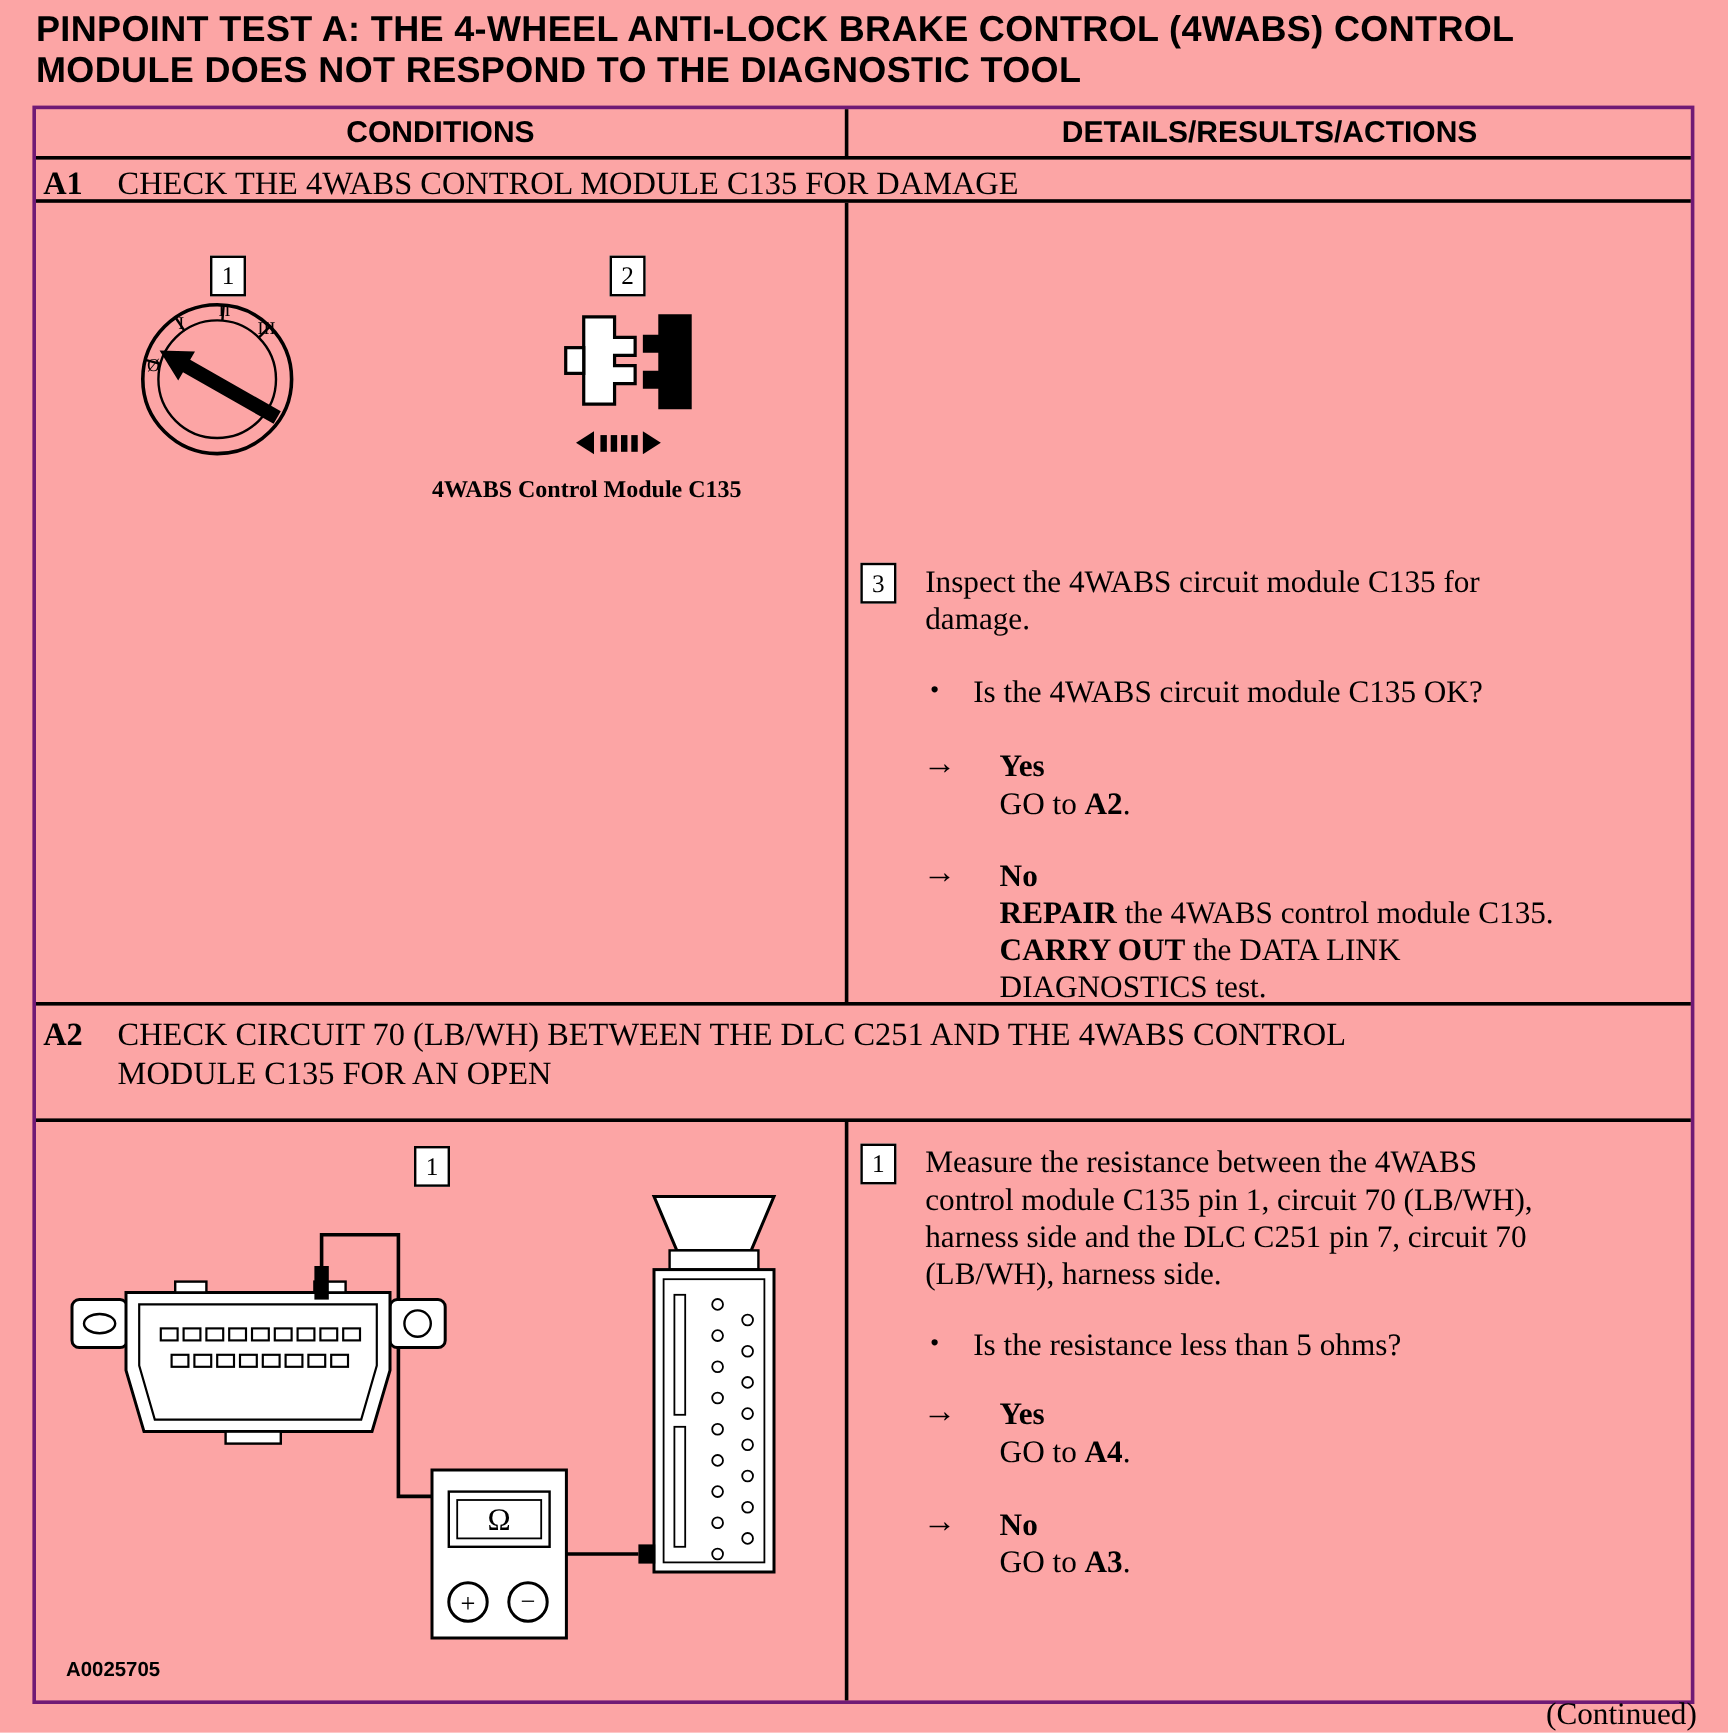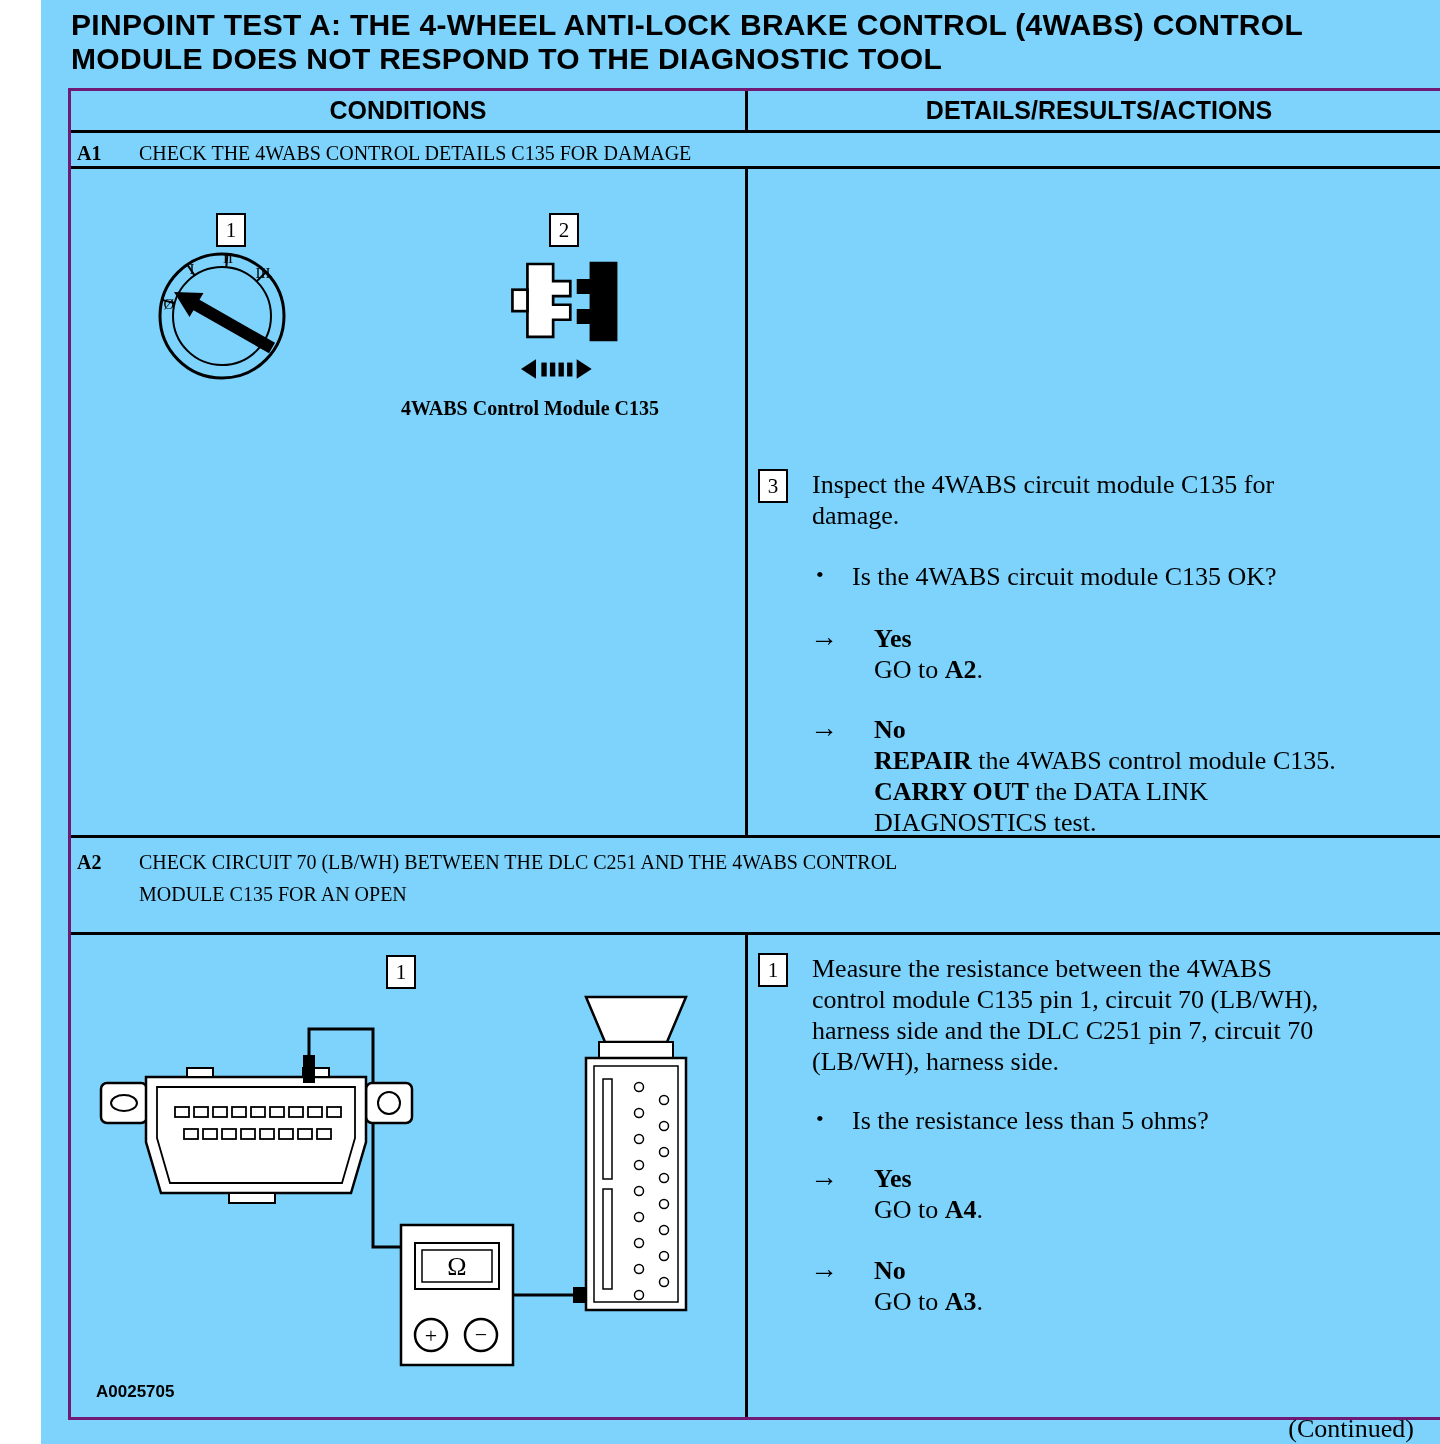--- a/index.html
+++ b/index.html
@@ -1,35 +1,35 @@
 <!DOCTYPE html>
 <html><head>
 <meta charset="utf-8">
 <style>
   html,body { margin:0; padding:0; background:#fff; }
   body { width:1440px; height:1444px; position:relative; color:#000;
          font-family:"Liberation Serif", serif; }
-  .page { position:absolute; inset:0; background:#7dd3fc; overflow:hidden;margin-left:41px; }
+  .page { position:absolute; inset:0; background:#fca5a5; overflow:hidden; }
 
   .doc-title { position:absolute; left:30px; top:8px;
     font-family:"Liberation Sans", sans-serif; font-weight:bold;
     font-size:30px; line-height:34px; letter-spacing:0.3px; }
 
   .pp-table { position:absolute; left:27px; top:88px; width:1385px; height:1332px;
     border:3px solid #701a75; box-sizing:border-box; }
 
   .thead { position:absolute; left:0; top:0; right:0; height:42px;
     border-bottom:3px solid #000; box-sizing:border-box; display:flex; }
   .th { display:flex; align-items:center; justify-content:center;
     font-family:"Liberation Sans", sans-serif; font-weight:bold; font-size:25px; }
   .th-left  { width:677px; border-right:3px solid #000; box-sizing:border-box; }
   .th-right { flex:1; }
 
   .step-header { position:absolute; left:0; right:0; box-sizing:border-box;
-    border-bottom:3px solid #000; display:flex; font-size:20px; line-height:32px;
+    border-bottom:3px solid #000; display:flex; font-size:27px; line-height:32px;
     padding:4px 6px 0 6px; }
   .step-id { font-weight:bold; width:62px; flex:0 0 62px; }
   #hdr-a1 { top:42px; height:36px; }
   #hdr-a2 { top:747px; height:97px; padding-top:8px; }
 
   .step-body { position:absolute; left:0; right:0; box-sizing:border-box; }
   #body-a1 { top:78px;  height:669px; border-bottom:3px solid #000; }
   #body-a2 { top:844px; height:482px; }
 
   .cell-left  { position:absolute; left:0; top:0; bottom:0; width:677px;
@@ -82,21 +82,21 @@
   <div class="pp-table">
 
     <div class="thead">
       <div class="th th-left">CONDITIONS</div>
       <div class="th th-right">DETAILS/RESULTS/ACTIONS</div>
     </div>
 
     <div class="step-header" id="hdr-a1">
       <span class="step-id">A1</span>
       <div class="step-title">
-        <div>CHECK THE 4WABS CONTROL DETAILS C135 FOR DAMAGE</div>
+        <div>CHECK THE 4WABS CONTROL MODULE C135 FOR DAMAGE</div>
       </div>
     </div>
 
     <div class="step-body" id="body-a1">
       <div class="cell-left">
 
         <div class="callout" style="left:145px; top:44px;">
           <span>1</span>
         </div>
 

